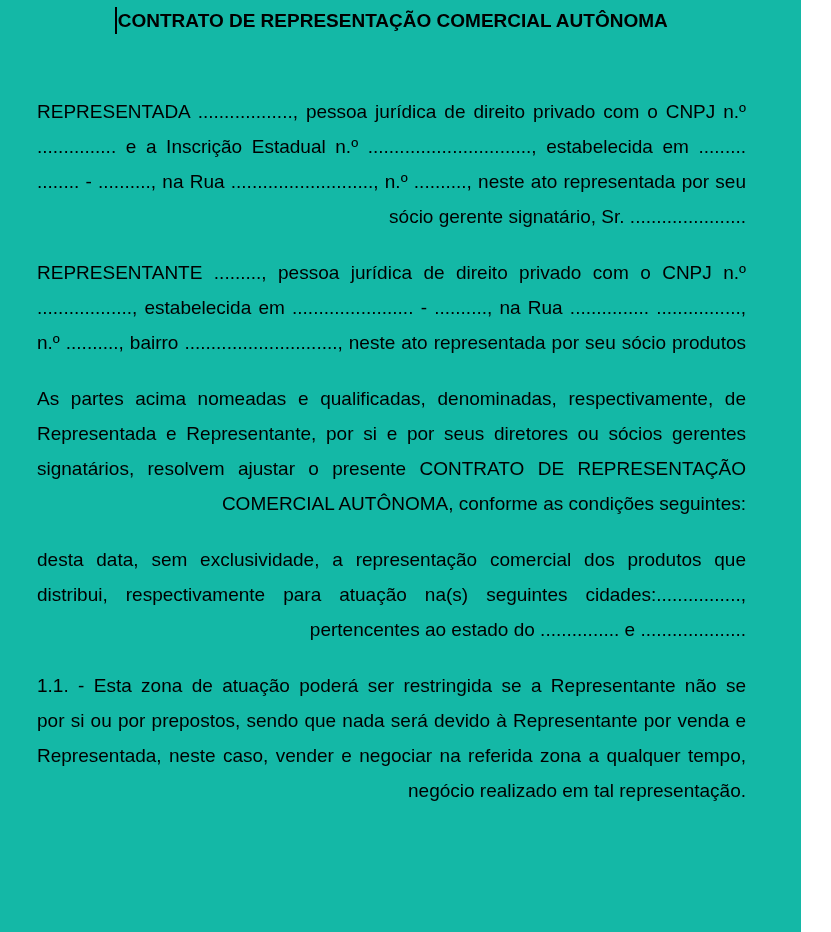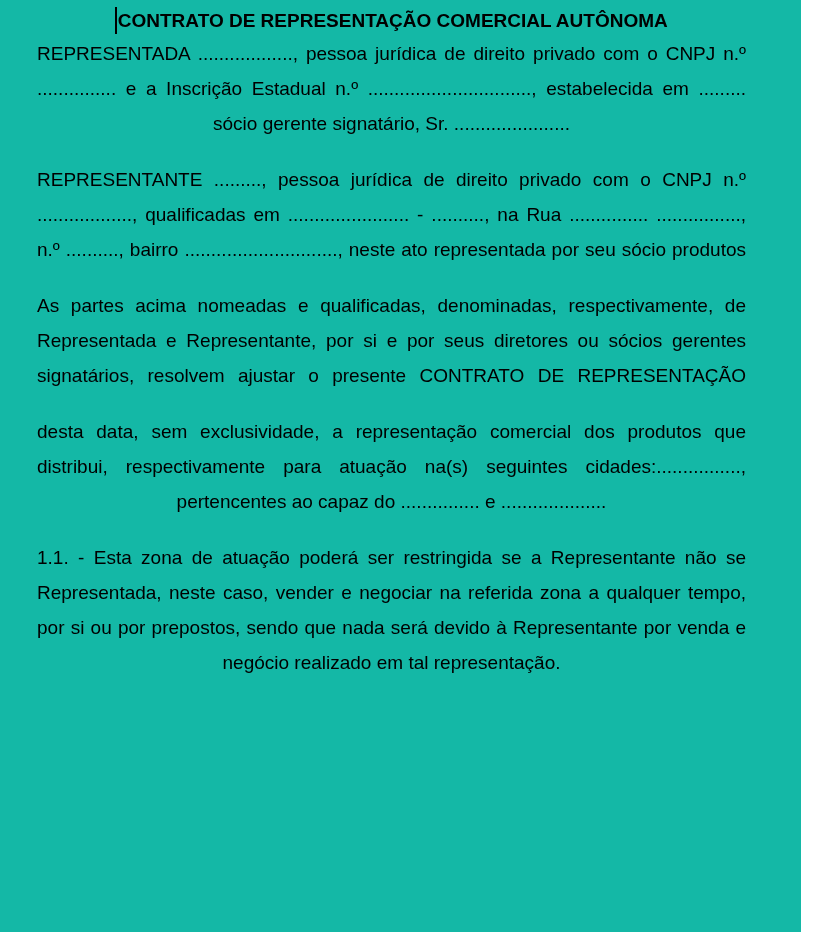--- a/index.html
+++ b/index.html
@@ -38,63 +38,66 @@
     margin-right: 1px;
     position: relative;
     top: -1px;
   }
   .para {
     font-size: 19px;
     line-height: 35px;
     margin: 0 0 21px 0;
   }
   .para-first {
+    margin-top: 58px;
   }
   .line {
     text-align: justify;
     text-align-last: justify;
   }
   .line-last {
-    text-align: center;
+    text-align: right;
     text-align-last: auto;
   }
 </style>
 </head>
 <body>
 
 <div class="page">
 
   <div class="doc-title">
     <span class="caret"></span><span>CONTRATO DE REPRESENTAÇÃO COMERCIAL AUTÔNOMA</span>
   </div>
 
   <div class="para para-first">
     <div class="line">REPRESENTADA .................., pessoa jurídica de direito privado com o CNPJ n.º</div>
     <div class="line">............... e a Inscrição Estadual n.º ..............................., estabelecida em .........</div>
+    <div class="line">........ - .........., na Rua ..........................., n.º .........., neste ato representada por seu</div>
     <div class="line line-last">sócio gerente signatário, Sr. ......................</div>
   </div>
 
   <div class="para">
     <div class="line">REPRESENTANTE ........., pessoa jurídica de direito privado com o CNPJ n.º</div>
-    <div class="line">.................., qualificadas em ....................... - .........., na Rua ............... ................,</div>
+    <div class="line">.................., estabelecida em ....................... - .........., na Rua ............... ................,</div>
     <div class="line">n.º .........., bairro ............................., neste ato representada por seu sócio produtos</div>
   </div>
 
   <div class="para">
     <div class="line">As partes acima nomeadas e qualificadas, denominadas, respectivamente, de</div>
     <div class="line">Representada e Representante, por si e por seus diretores ou sócios gerentes</div>
     <div class="line">signatários, resolvem ajustar o presente CONTRATO DE REPRESENTAÇÃO</div>
+    <div class="line line-last">COMERCIAL AUTÔNOMA, conforme as condições seguintes:</div>
   </div>
 
   <div class="para">
     <div class="line">desta data, sem exclusividade, a representação comercial dos produtos que</div>
     <div class="line">distribui, respectivamente para atuação na(s) seguintes cidades:................,</div>
-    <div class="line line-last">pertencentes ao capaz do ............... e ....................</div>
+    <div class="line line-last">pertencentes ao estado do ............... e ....................</div>
   </div>
 
   <div class="para">
     <div class="line">1.1. - Esta zona de atuação poderá ser restringida se a Representante não se</div>
+    <div class="line">por si ou por prepostos, sendo que nada será devido à Representante por venda e</div>
     <div class="line">Representada, neste caso, vender e negociar na referida zona a qualquer tempo,</div>
-    <div class="line">por si ou por prepostos, sendo que nada será devido à Representante por venda e</div>
     <div class="line line-last">negócio realizado em tal representação.</div>
   </div>
 
 </div>
 
 </body></html>

